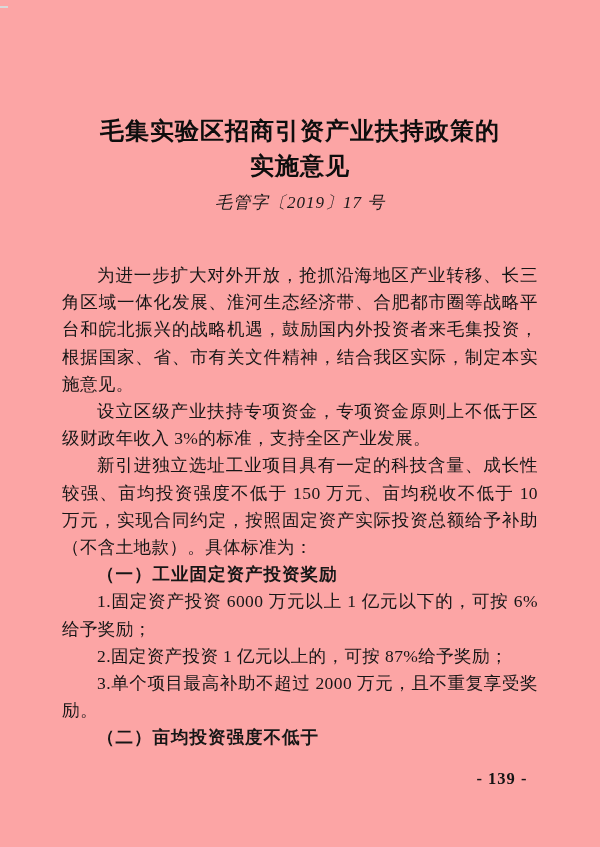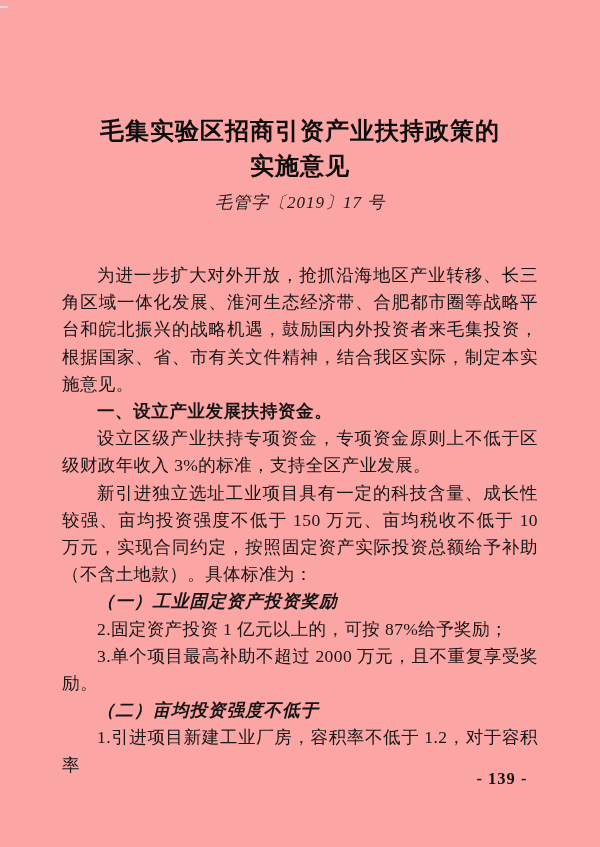--- a/index.html
+++ b/index.html
@@ -56,21 +56,20 @@
     letter-spacing: 0.4px;
     color: #161616;
   }
   .doc-body p.h-hei {
     font-family: "Liberation Sans", "DejaVu Sans", sans-serif;
     font-weight: 700;
     letter-spacing: 0.6px;
   }
   .doc-body p.h-kai {
     font-weight: 700;
-    font-style: italic; 
     letter-spacing: 1px;
   }
   .page-number {
     position: absolute;
     top: 769px;
     right: 52px;
     width: 92px;
     text-align: center;
     font-size: 16.5px;
     font-weight: 700;
@@ -87,25 +86,24 @@
 
   <div class="title-block">
     <div class="title-line">毛集实验区招商引资产业扶持政策的</div>
     <div class="title-line">实施意见</div>
   </div>
 
   <div class="doc-number">毛管字〔2019〕17 号</div>
 
   <div class="doc-body">
     <p class="normal">为进一步扩大对外开放，抢抓沿海地区产业转移、长三角区域一体化发展、淮河生态经济带、合肥都市圈等战略平台和皖北振兴的战略机遇，鼓励国内外投资者来毛集投资，根据国家、省、市有关文件精神，结合我区实际，制定本实施意见。</p>
-    <p class="h-hei">一、设立产业发展扶持资金。</p>
     <p class="normal">设立区级产业扶持专项资金，专项资金原则上不低于区级财政年收入 3%的标准，支持全区产业发展。</p>
     <p class="normal">新引进独立选址工业项目具有一定的科技含量、成长性较强、亩均投资强度不低于 150 万元、亩均税收不低于 10 万元，实现合同约定，按照固定资产实际投资总额给予补助（不含土地款）。具体标准为：</p>
     <p class="h-kai">（一）工业固定资产投资奖励</p>
+    <p class="normal">1.固定资产投资 6000 万元以上 1 亿元以下的，可按 6%给予奖励；</p>
     <p class="normal">2.固定资产投资 1 亿元以上的，可按 87%给予奖励；</p>
     <p class="normal">3.单个项目最高补助不超过 2000 万元，且不重复享受奖励。</p>
     <p class="h-kai">（二）亩均投资强度不低于</p>
-    <p class="normal">1.引进项目新建工业厂房，容积率不低于 1.2，对于容积率</p>
   </div>
 
   <div class="page-number">- 139 -</div>
 
 </div>
 
 </body></html>

